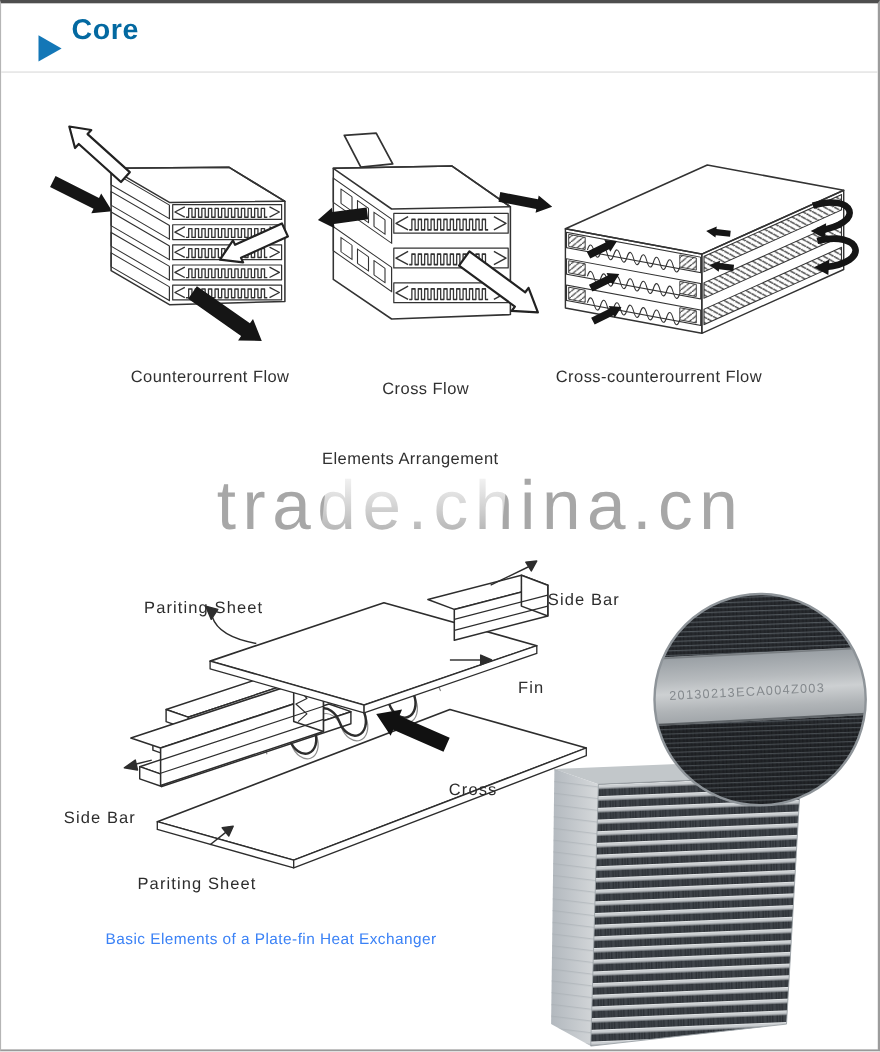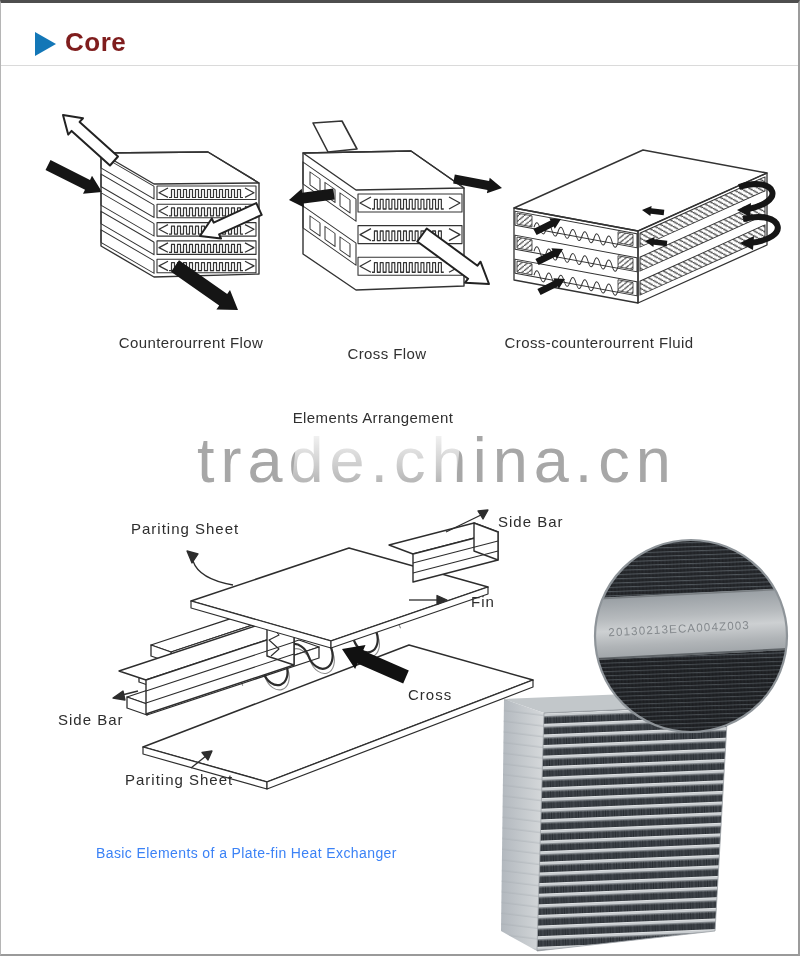--- a/index.html
+++ b/index.html
@@ -4,25 +4,25 @@
 <style>
   html,body{margin:0;padding:0;background:#fff;}
   .page{position:relative;width:800px;height:956px;background:#fff;box-sizing:border-box;
         border-top:3px solid #4e4e4e;border-left:1px solid #b5b5b5;
         border-right:2px solid #9c9c9c;border-bottom:2px solid #9a9a9a;
         overflow:hidden;font-family:"Liberation Sans",sans-serif;}
   .art{position:absolute;left:0;top:0;z-index:1;}
   .hdr-rule{position:absolute;left:0;top:62px;width:100%;height:1px;background:#dadada;z-index:2;}
   .tri{position:absolute;left:34px;top:29px;width:0;height:0;z-index:3;
        border-left:21px solid #1377b7;border-top:12px solid transparent;border-bottom:12px solid transparent;}
-  .hdr-title{position:absolute;left:64px;top:24px;font-size:26px;font-weight:bold;
-       color:#7f1d1d;letter-spacing:.5px;z-index:3;}
+  .hdr-title{position:absolute;left:64px;top:8px;font-size:26px;font-weight:bold;
+       color:#0369a1;letter-spacing:.5px;z-index:3;}
   .cap{position:absolute;transform:translateX(-50%);font-size:15px;color:#303030;
        letter-spacing:.4px;white-space:nowrap;z-index:4;}
-  .lbl{position:absolute;font-size:15px;color:#2d2d2d;letter-spacing:1px;white-space:nowrap;z-index:4;}
+  .lbl{position:absolute;font-size:15px;color:#2d2d2d;letter-spacing:1px;white-space:nowrap;z-index:4;margin-top:24px;}
   .watermark{position:absolute;left:196px;top:421px;font-size:63px;color:#a3a3a3;
        letter-spacing:6px;white-space:nowrap;z-index:2;opacity:.95;}
   .blur-patch{position:absolute;left:294px;top:416px;width:164px;height:70px;z-index:3;
        transform:skewX(-6deg);
        background:linear-gradient(to bottom,rgba(255,255,255,.97) 10%,rgba(255,255,255,.55) 55%,rgba(255,255,255,.08));}
   .caption-main{position:absolute;left:95px;top:842px;font-size:14px;color:#3b82f6;
        letter-spacing:.4px;white-space:nowrap;z-index:4;}
 </style>
 </head>
 <body>
@@ -284,21 +284,21 @@
       <circle cx="690" cy="633" r="96" fill="none" stroke="#8e9499" stroke-width="2.2"></circle>
     </g>
   </svg>
 
   <div class="tri"></div>
   <div class="hdr-title">Core</div>
   <div class="hdr-rule"></div>
 
   <div class="cap" style="left:190px;top:331px">Counterourrent Flow</div>
   <div class="cap" style="left:386px;top:342px">Cross Flow</div>
-  <div class="cap" style="left:598px;top:331px">Cross-counterourrent Fluid</div>
+  <div class="cap" style="left:598px;top:331px">Cross-counterourrent Flow</div>
 
   <div class="watermark">trade.china.cn</div>
   <div class="blur-patch"></div>
   <div class="cap" style="left:372px;top:406px">Elements Arrangement</div>
 
   <div class="lbl" style="left:130px;top:517px">Pariting Sheet</div>
   <div class="lbl" style="left:497px;top:510px">Side Bar</div>
   <div class="lbl" style="left:470px;top:590px">Fin</div>
   <div class="lbl" style="left:407px;top:683px">Cross</div>
   <div class="lbl" style="left:57px;top:708px">Side Bar</div>

